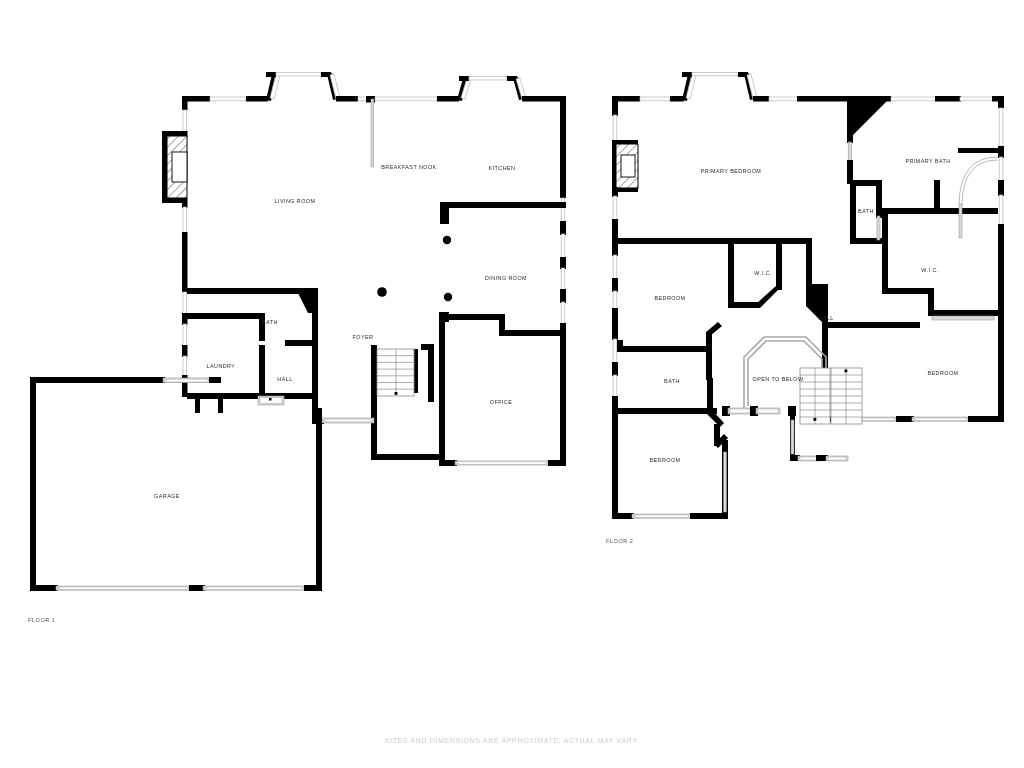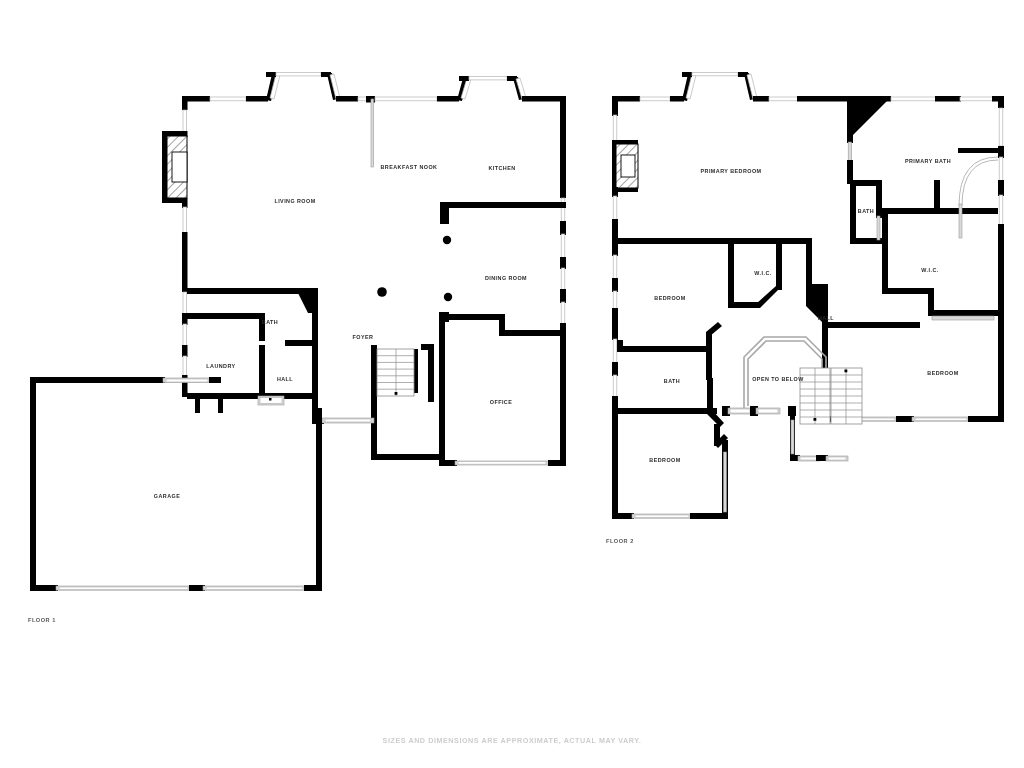--- a/index.html
+++ b/index.html
@@ -13,21 +13,20 @@
     height: 768px;
     overflow: hidden;
     font-family: "Liberation Sans", sans-serif;
     position: relative;
   }
   #plan-root {
     position: absolute;
     inset: 0;
     width: 1024px;
     height: 768px;
-    font-weight: bold;
   }
   svg.floorplan {
     display: block;
     width: 1024px;
     height: 768px;
   }
   .wall      { fill: #000000; }
   .winframe  { fill: #d9d9d9; stroke: #9a9a9a; stroke-width: 0.6; }
   .glass     { fill: #ffffff; stroke: #b5b5b5; stroke-width: 0.7; }
   .roomfill  { fill: #ffffff; }

